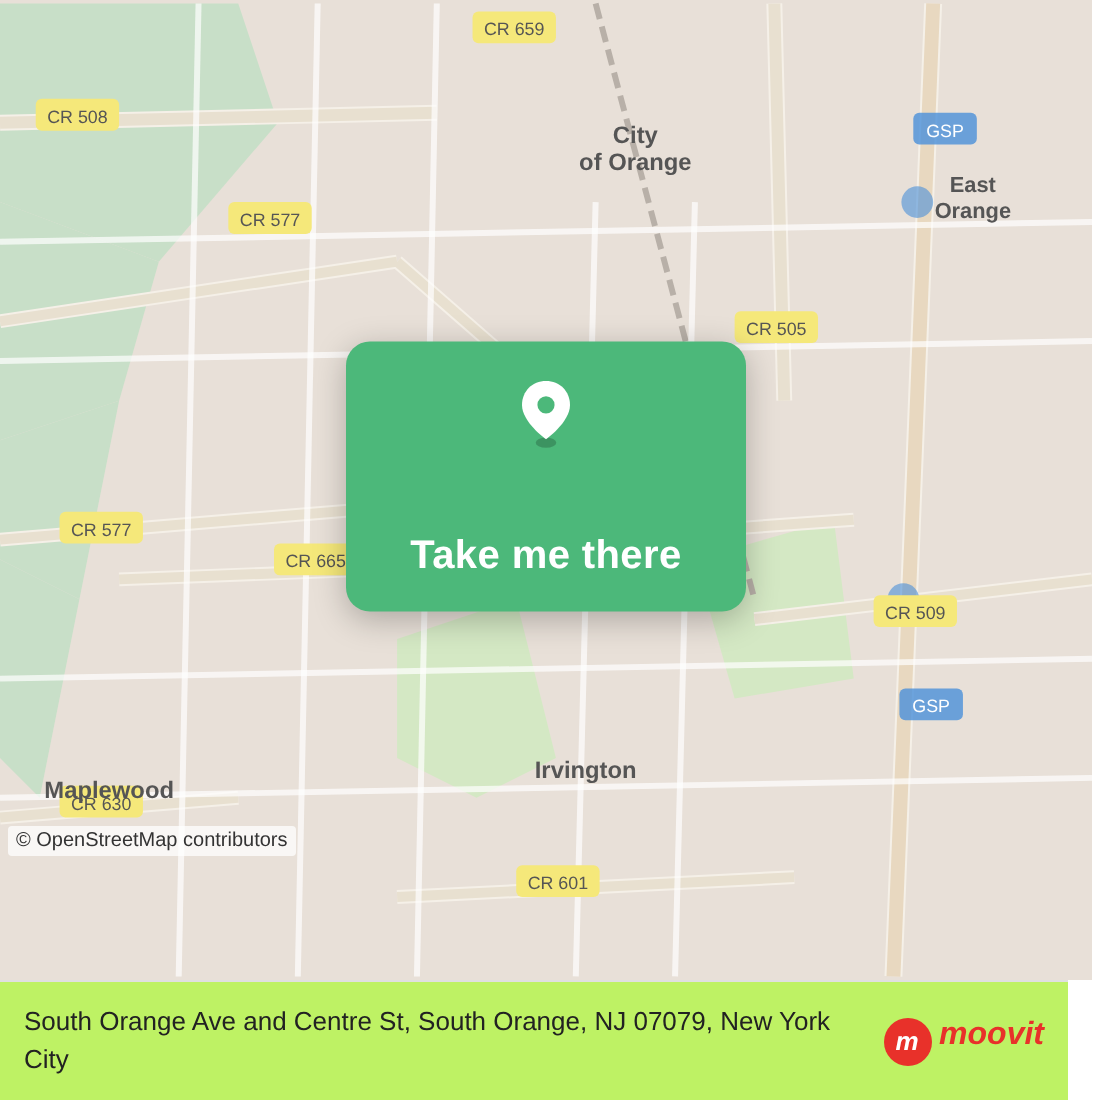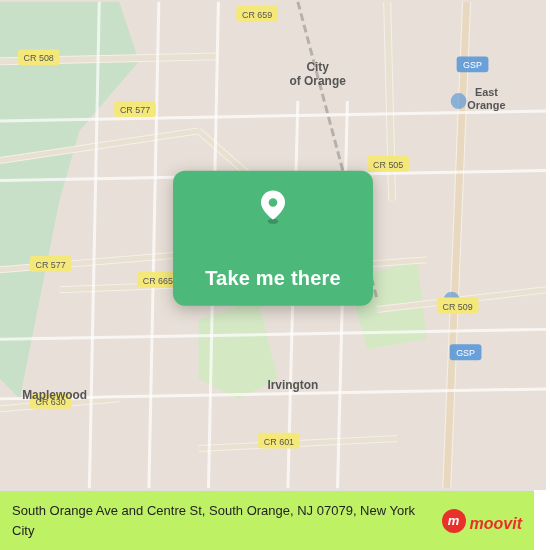--- a/index.html
+++ b/index.html
@@ -72,21 +72,21 @@
     }
 
     #address-line {
       font-size: 13px;
       color: #222;
       line-height: 1.4;
     }
 
     #moovit-logo {
       display: flex;
-      align-items: flex-end;
+      align-items: flex-start;
       margin-left: 10px;
       flex-shrink: 0;
     }
 
     .moovit-text {
       font-size: 16px;
       font-weight: 700;
       color: #e8312a;
       font-style: italic;
     }
@@ -236,20 +236,23 @@
   <div id="action-card">
 
     <svg class="map-pin" viewBox="0 0 36 42" xmlns="http://www.w3.org/2000/svg">
       <ellipse cx="18" cy="38" rx="6" ry="3" fill="rgba(0,0,0,0.2)"></ellipse>
       <path d="M18 2 C10 2 4 8 4 16 C4 26 18 36 18 36 C18 36 32 26 32 16 C32 8 26 2 18 2Z" fill="#fff"></path>
       <circle cx="18" cy="16" r="5" fill="#4cb87a"></circle>
     </svg>
     <button id="take-me-there-btn">Take me there</button>
   </div>
 
+  <div id="osm-attribution">
+    <span>© OpenStreetMap contributors</span>
+  </div>
 </div>
 
 <div id="footer">
   <div id="footer-text-container">
     <span id="address-line">South Orange Ave and Centre St, South Orange, NJ 07079, New York City</span>
   </div>
   <div id="moovit-logo">
     <span class="moovit-icon"></span>
     <span class="moovit-text">moovit</span>
   </div>

